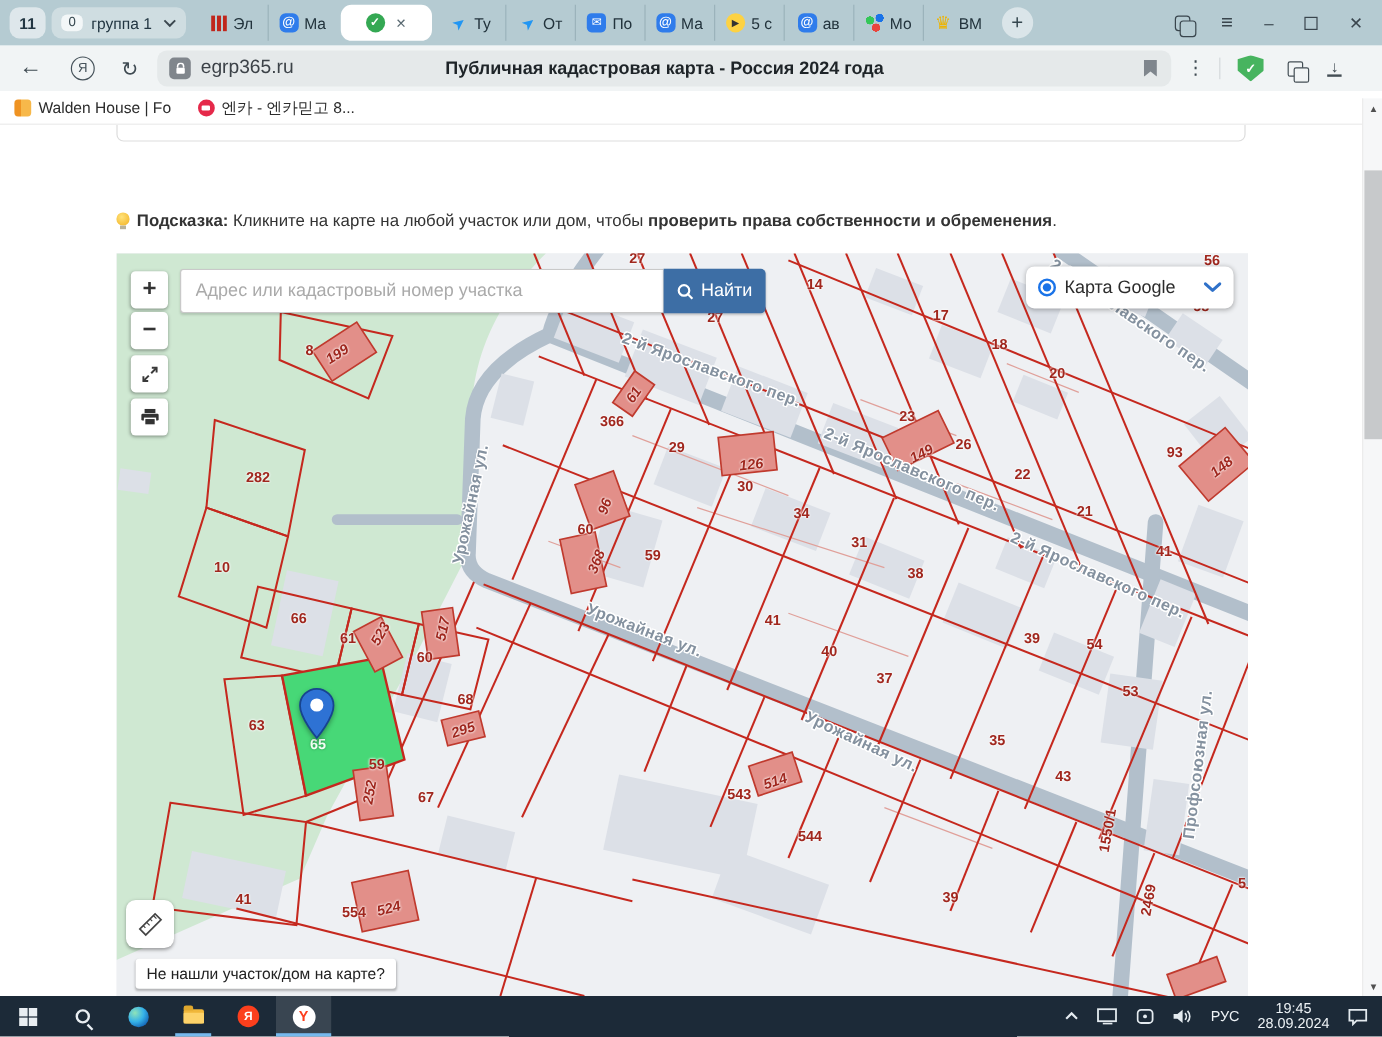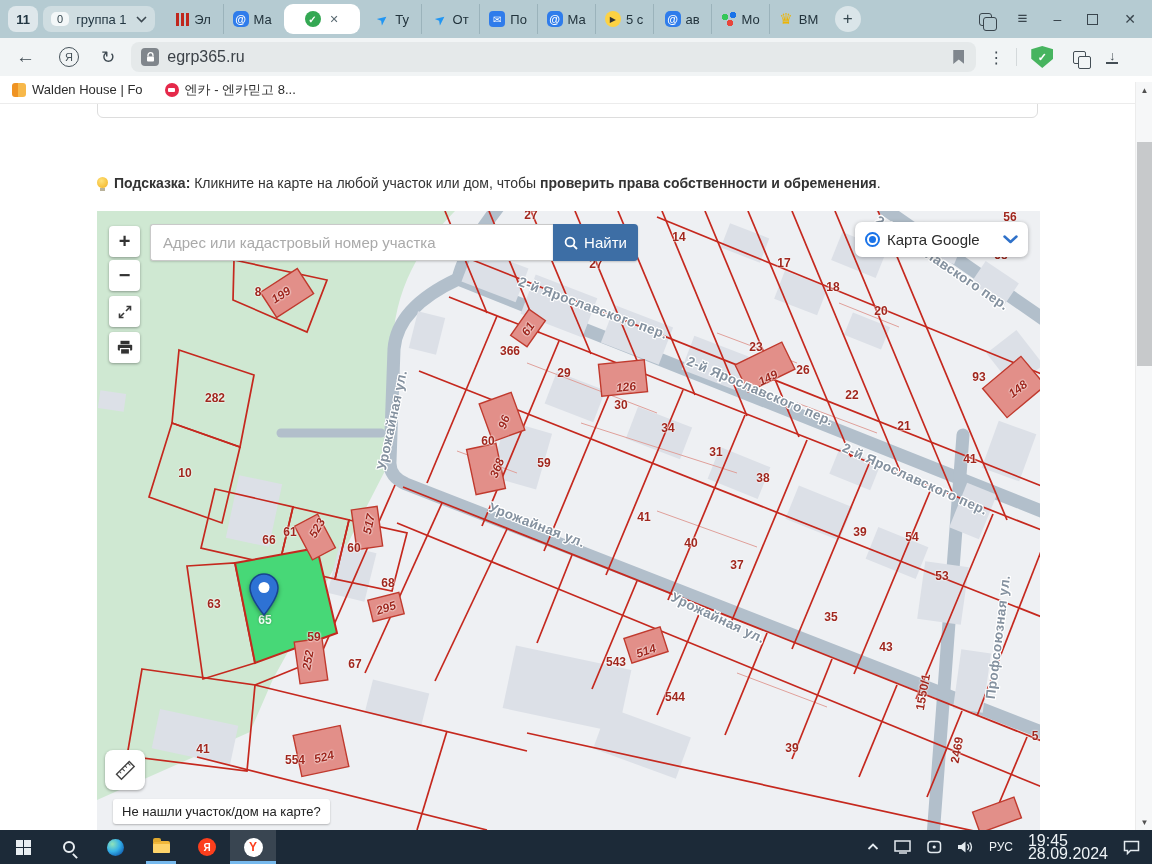--- a/index.html
+++ b/index.html
@@ -165,21 +165,21 @@
   .tb-folder { width:17px; height:12px; background:#f0b73a; border-radius:2px; position:relative; }
   .tb-folder::before { content:''; position:absolute; top:-3px; left:0; width:8px; height:4px; background:#e0a82e;
     border-radius:2px 2px 0 0; }
   .tb-folder::after { content:''; position:absolute; left:0; right:0; top:3px; bottom:0; background:#fdd36a; border-radius:1px; }
   .tb-yared { width:18px; height:18px; border-radius:50%; background:#fc3f1d; color:#fff; font-size:10px; font-weight:bold;
     display:flex; align-items:center; justify-content:center; }
   .tb-yawhite { width:19px; height:19px; border-radius:50%; background:#fff; color:#fc3f1d; font-size:12px; font-weight:bold;
     display:flex; align-items:center; justify-content:center; }
   .tray { margin-left:auto; display:flex; align-items:center; gap:15px; padding-right:12px; }
   .tray-lang { color:#eef3f6; font-size:12px; }
-  .tray-clock { color:#eef3f6; font-size:16px; text-align:left; line-height:13px; }
+  .tray-clock { color:#eef3f6; font-size:12px; text-align:center; line-height:13px; }
   .tray-ic { display:flex; align-items:center; justify-content:center; }
 </style>
 </head>
 <body>
 
 <div id="screen">
 
   <div class="tabbar">
     <div class="tabcount">11</div>
     <div class="tabgroup">
@@ -250,20 +250,21 @@
     <span class="yacircle">Я</span>
     <span class="nav-ic refresh">↻</span>
     <div class="urlpill">
       <span class="lockbadge">
         <svg width="9" height="10">
             <path d="M2,4.5 v-1.3 a2.5,2.5 0 0 1 5,0 v1.3" stroke="#fff" fill="none" stroke-width="1.3"></path>
             <rect x="1" y="4.5" width="7" height="5" rx="1" fill="#fff"></rect>
           </svg>
       </span>
       <span class="urltext">egrp365.ru</span>
+      <span class="pagetitle">Публичная кадастровая карта - Россия 2024 года</span>
       <span class="flagbm"></span>
     </div>
     <span class="dots3">⋮</span>
     <span class="vdiv"></span>
     <span class="shield">✓</span>
     <span class="ic-ext"></span>
     <span class="ic-dl">
         <span class="ar">↓</span>
         <span class="bar"></span>
       </span>
@@ -425,21 +426,21 @@
           <span class="slabel" style="left: 295px; top: 209px; transform: translate(-50%, -50%) rotate(-78deg);">Урожайная ул.</span>
           <span class="slabel" style="left: 440px; top: 314px; transform: translate(-50%, -50%) rotate(21deg);">Урожайная ул.</span>
           <span class="slabel" style="left: 621px; top: 407px; transform: translate(-50%, -50%) rotate(25deg);">Урожайная ул.</span>
           <span class="slabel" style="left: 901px; top: 426px; transform: translate(-50%, -50%) rotate(-83deg);">Профсоюзная ул.</span>
         </div>
       <div class="labels" id="plabels">
           <span class="plabel" style="left: 161px; top: 81px;">8</span>
           <span class="plabel bnum" style="left: 184px; top: 84px; transform: translate(-50%, -50%) rotate(-33deg);">199</span>
           <span class="plabel" style="left: 118px; top: 187px;">282</span>
           <span class="plabel" style="left: 88px; top: 262px;">10</span>
-          <span class="plabel" style="left: 172px; top: 304px; margin-top: 25px;">66</span>
+          <span class="plabel" style="left: 152px; top: 304px;">66</span>
           <span class="plabel" style="left: 193px; top: 321px;">61</span>
           <span class="plabel bnum" style="left: 220px; top: 317px; transform: translate(-50%, -50%) rotate(-60deg);">523</span>
           <span class="plabel bnum" style="left: 272px; top: 313px; transform: translate(-50%, -50%) rotate(-78deg);">517</span>
           <span class="plabel" style="left: 257px; top: 337px;">60</span>
           <span class="plabel" style="left: 117px; top: 393px;">63</span>
           <span class="plabel w" style="left: 168px; top: 409px;">65</span>
           <span class="plabel" style="left: 291px; top: 372px;">68</span>
           <span class="plabel bnum" style="left: 289px; top: 397px; transform: translate(-50%, -50%) rotate(-18deg);">295</span>
           <span class="plabel" style="left: 217px; top: 426px;">59</span>
           <span class="plabel bnum" style="left: 211px; top: 449px; transform: translate(-50%, -50%) rotate(-80deg);">252</span>

